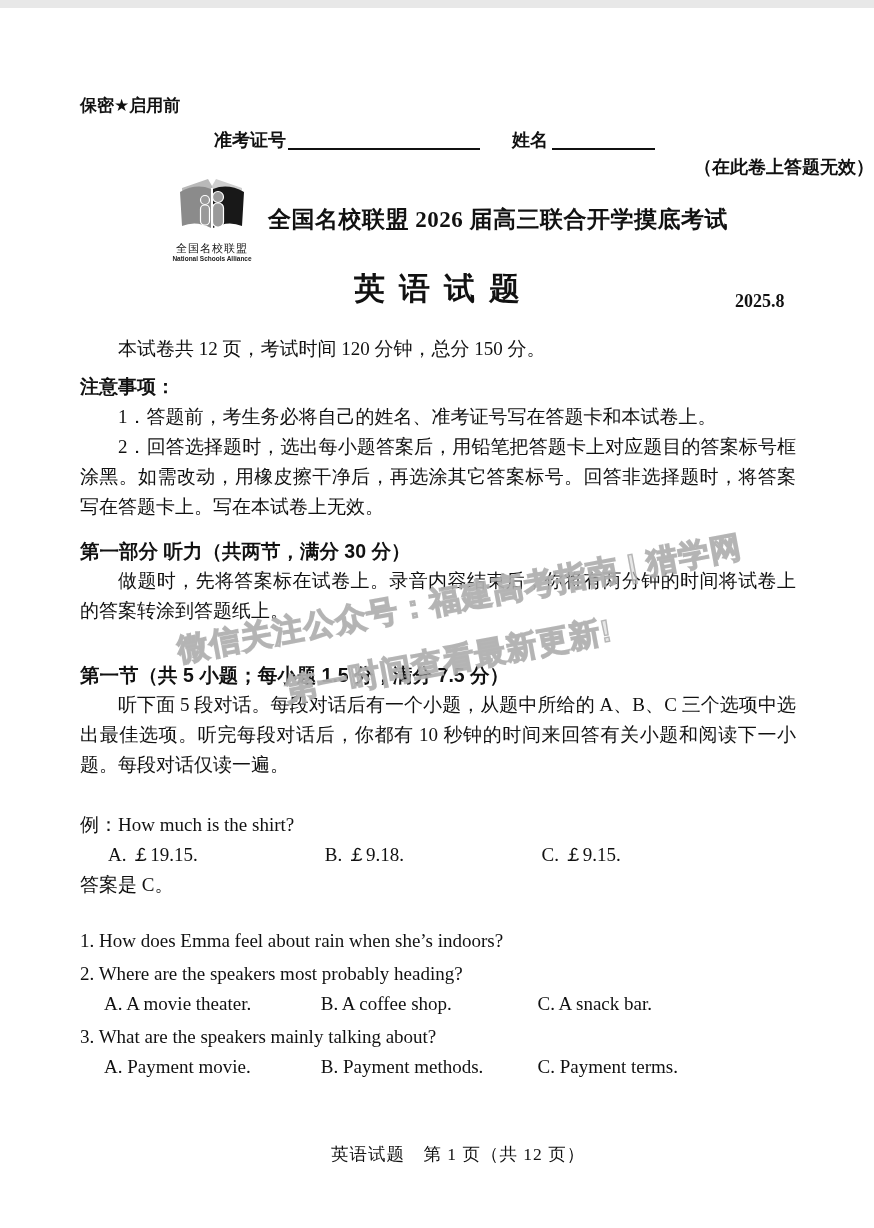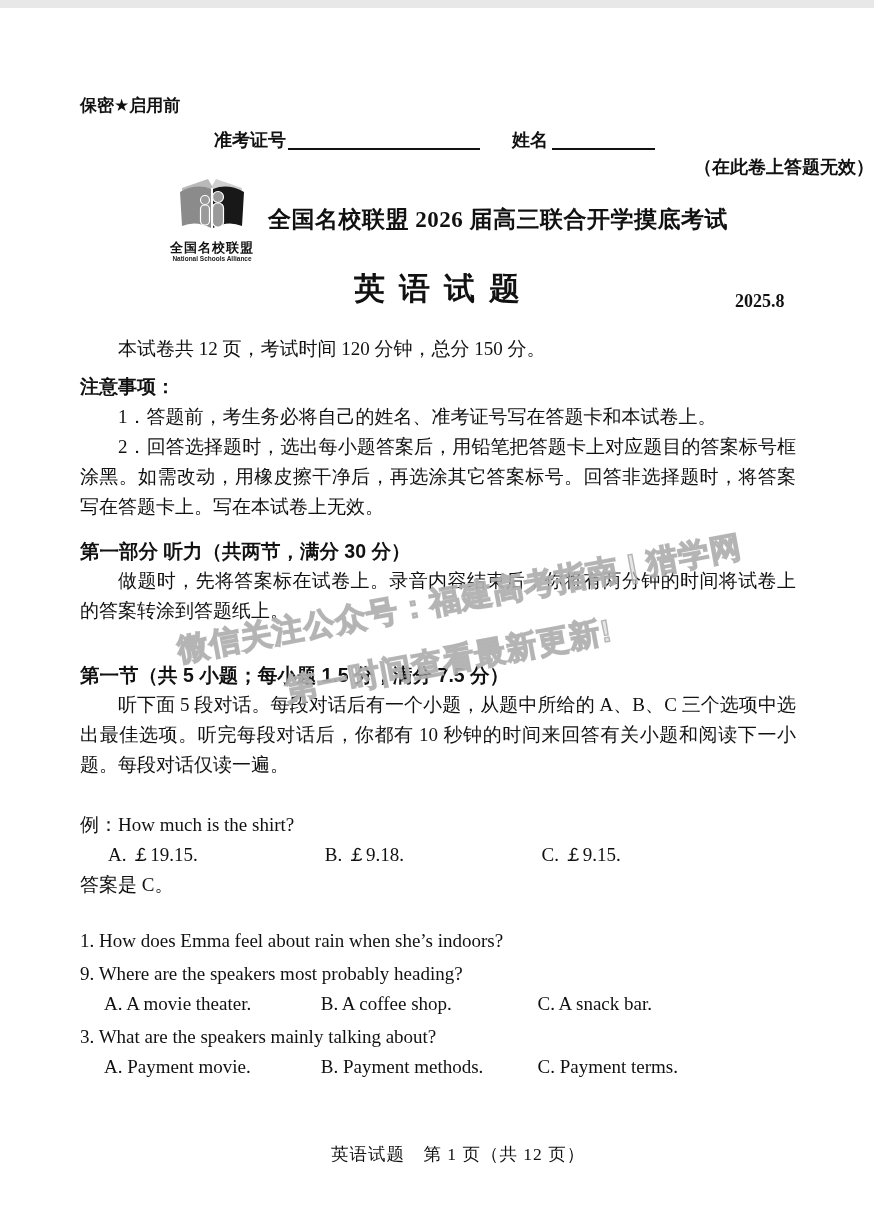--- a/index.html
+++ b/index.html
@@ -15,21 +15,21 @@
   
   .security{position:absolute;left:80px;top:86px;font-family:"Liberation Sans","DejaVu Sans",sans-serif;font-weight:bold;font-size:17px;}
   .id-row{position:absolute;left:0;top:120px;width:100%;height:26px;font-family:"Liberation Sans","DejaVu Sans",sans-serif;font-weight:bold;font-size:18px;}
   .id-label{position:absolute;left:214px;top:0;}
   .id-line{position:absolute;left:288px;top:20px;width:192px;border-bottom:2px solid #111;}
   .name-label{position:absolute;left:512px;top:0;}
   .name-line{position:absolute;left:552px;top:20px;width:103px;border-bottom:2px solid #111;}
   .invalid{position:absolute;left:0;top:147px;width:100%;text-align:right;font-family:"Liberation Sans","DejaVu Sans",sans-serif;font-weight:bold;font-size:18px;}
   
   .logo{position:absolute;left:164px;top:170px;width:96px;text-align:center;}
-  .logo-cn{font-family:"Liberation Sans","DejaVu Sans",sans-serif;font-weight:bold;font-size:13px;letter-spacing:1px;line-height:14px;margin-top:1px;}
+  .logo-cn{font-family:"Liberation Sans","DejaVu Sans",sans-serif;font-weight:normal;font-size:11px;letter-spacing:1px;line-height:14px;margin-top:1px;}
   .logo-en{font-family:"Liberation Sans","DejaVu Sans",sans-serif;font-weight:bold;font-size:6.5px;line-height:8px;color:#222;}
   .exam-title{position:absolute;left:268px;top:196px;font-weight:bold;font-size:23px;letter-spacing:0.5px;}
   .subject{position:absolute;left:0;top:260px;width:100%;text-align:center;
     font-family:"Liberation Sans","DejaVu Sans",sans-serif;font-weight:bold;font-size:31px;letter-spacing:14px;text-indent:14px;}
   .date{position:absolute;left:735px;top:283px;font-weight:bold;font-size:18px;}
   
   .body-content{position:absolute;left:80px;right:78px;top:326px;font-size:19px;line-height:30px;}
   .p-info{margin:0 0 8px 0;text-indent:2em;}
   .h-sans{font-family:"Liberation Sans","DejaVu Sans",sans-serif;font-weight:bold;margin:0;}
   .notes-h{margin-top:8px;}
@@ -123,21 +123,21 @@
       <p class="answer">答案是 C。</p>
     </div>
 
     <div class="questions">
 
       <div class="question">
         <p class="q-text">1. How does Emma feel about rain when she’s indoors?</p>
       </div>
 
       <div class="question">
-        <p class="q-text">9. Where are the speakers most probably heading?</p>
+        <p class="q-text">2. Where are the speakers most probably heading?</p>
         <p class="opt-row">
           <span class="opt">A. A movie theater.</span>
           <span class="opt">B. A coffee shop.</span>
           <span class="opt">C. A snack bar.</span>
         </p>
       </div>
 
       <div class="question">
         <p class="q-text">3. What are the speakers mainly talking about?</p>
         <p class="opt-row">

